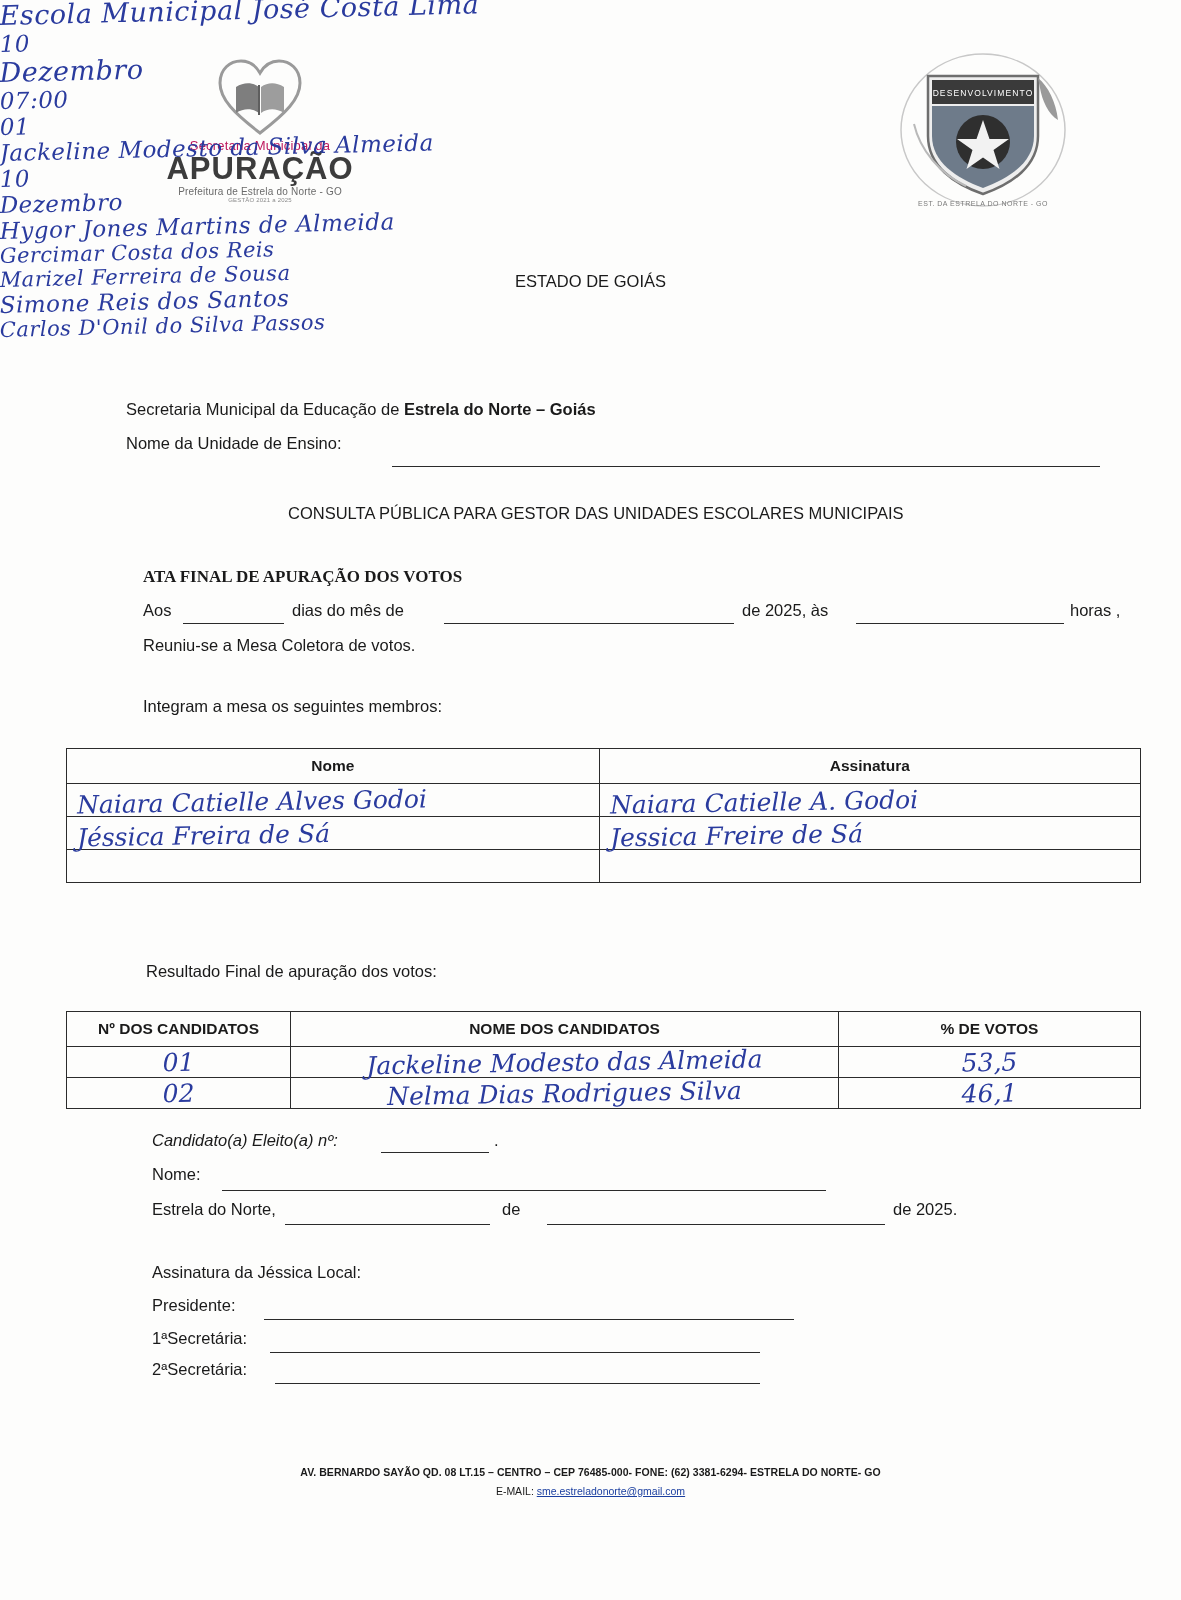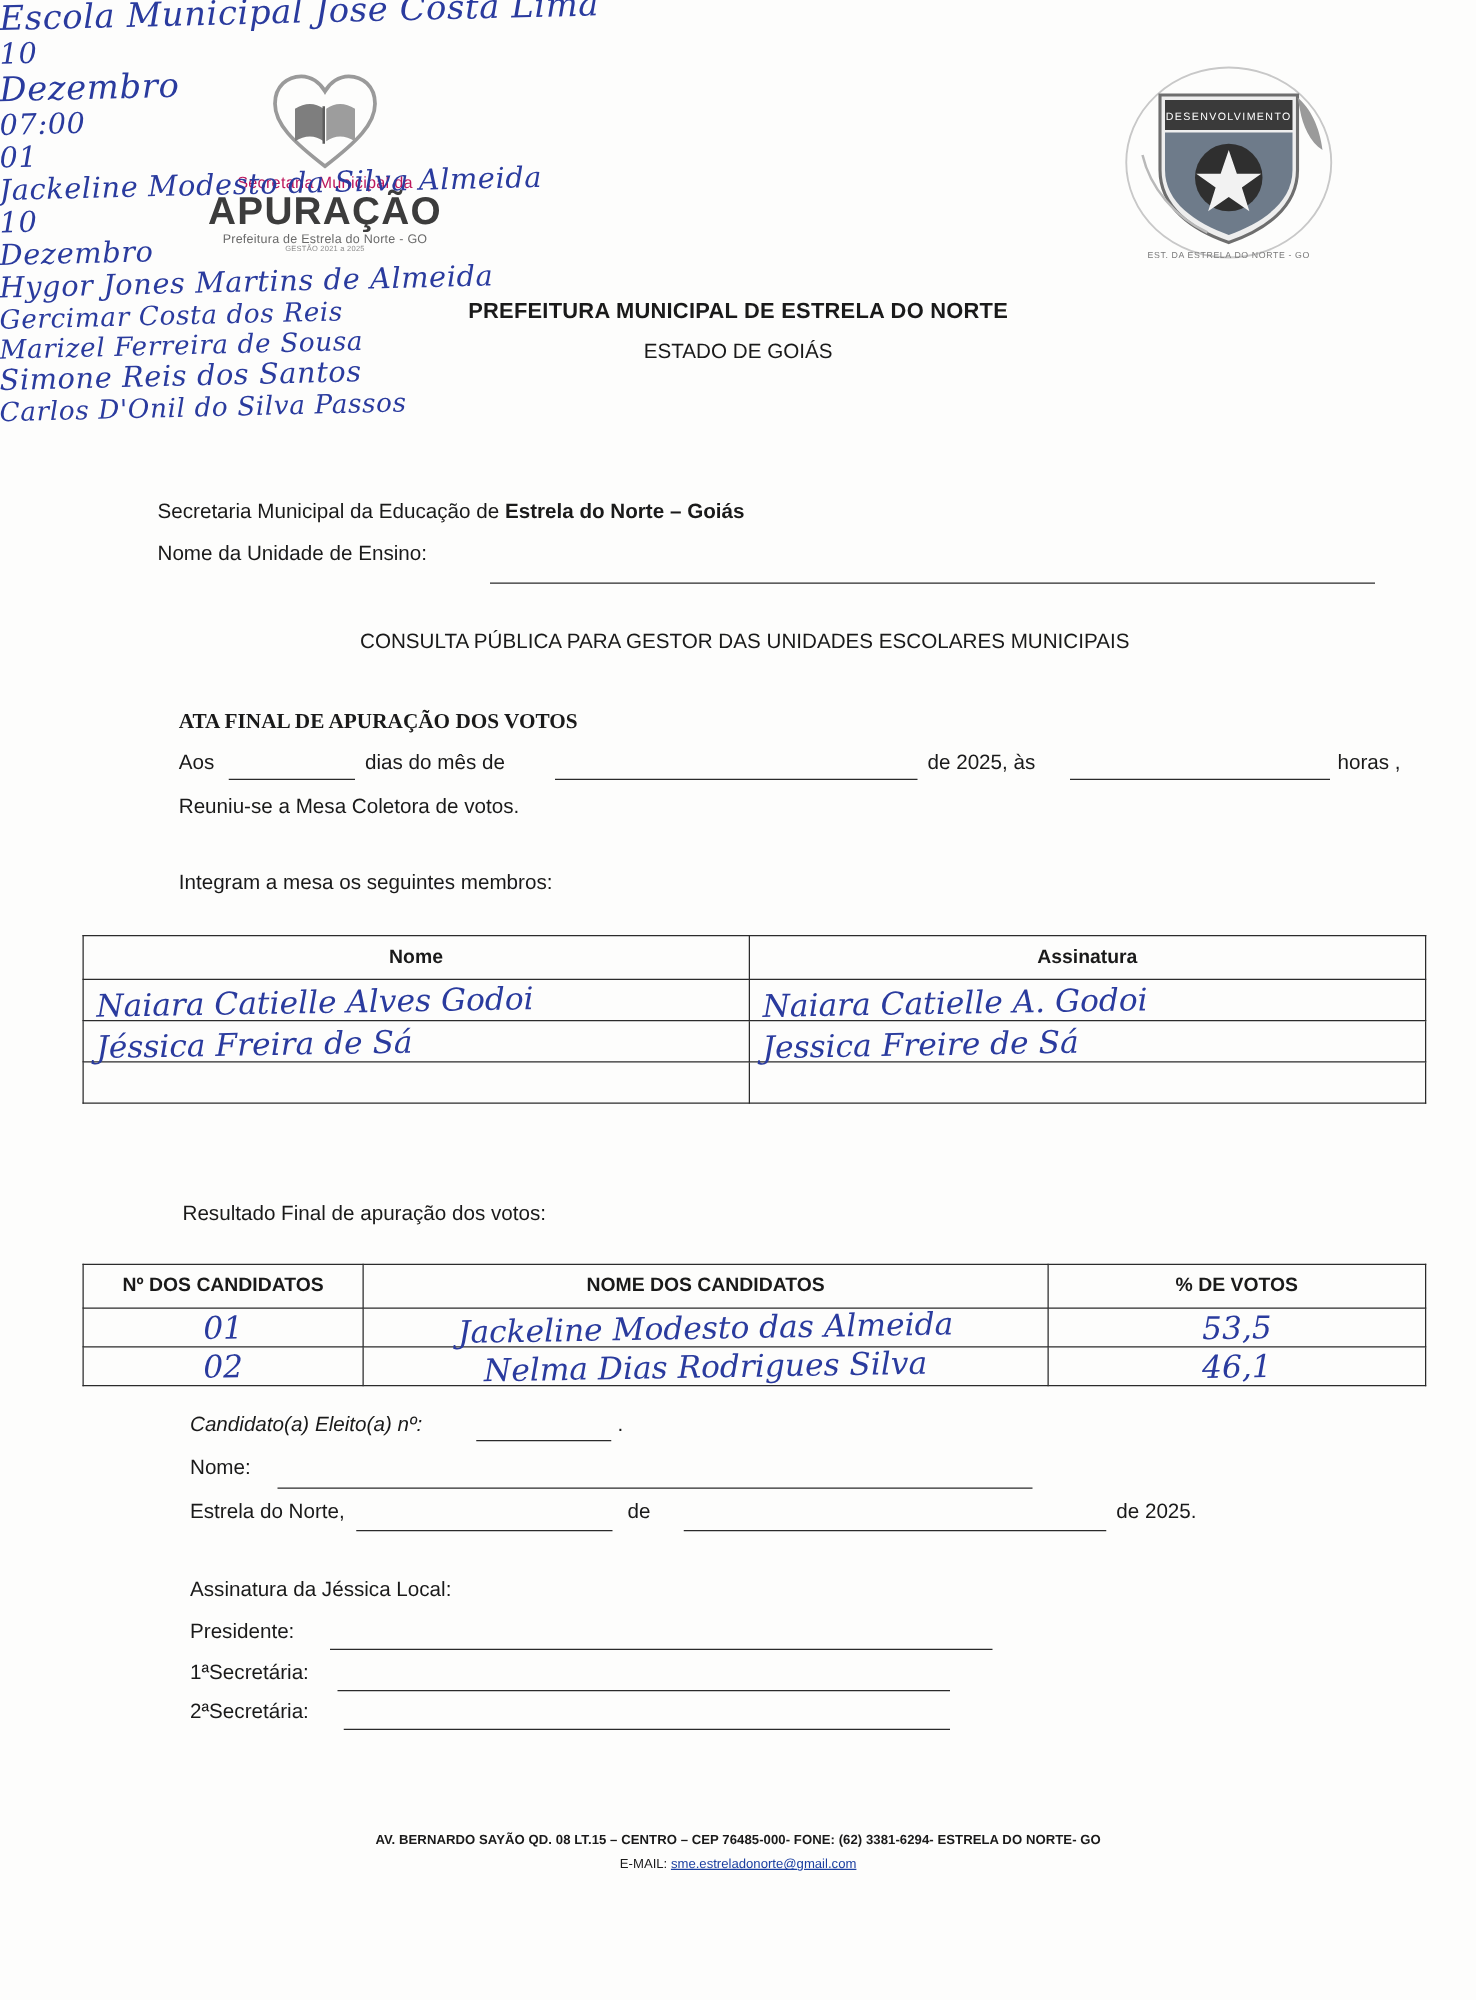--- a/index.html
+++ b/index.html
@@ -185,21 +185,20 @@
       <text x="87" y="46" font-family="Liberation Sans, sans-serif" font-size="8.5" fill="#ffffff" text-anchor="middle" letter-spacing="1.1">DESENVOLVIMENTO</text>
       <path d="M36 56 L138 56 L138 86 C138 112 114 128 87 138 C60 128 36 112 36 86 Z" fill="#6e7b8a"></path>
       <circle cx="87" cy="92" r="27" fill="#2f2f2f"></circle>
       <path d="M87 70 L93.5 89 L113 89 L97.5 100 L103.5 119 L87 107.5 L70.5 119 L76.5 100 L61 89 L80.5 89 Z" fill="#f2f2f2"></path>
       <path d="M142 28 C152 36 160 52 162 70 C152 64 146 50 144 38 Z" fill="#9a9a9a"></path>
       <path d="M18 74 C24 100 44 124 70 136" fill="none" stroke="#b9b9b9" stroke-width="2"></path>
       <text x="87" y="156" font-family="Liberation Sans, sans-serif" font-size="7" fill="#7a7a7a" text-anchor="middle" letter-spacing=".5">EST. DA ESTRELA DO NORTE - GO</text>
     </svg>
   </div>
 
-  <div class="hdr l1">PREFEITURA MUNICIPAL DE ESTRELA DO NORTE</div>
   <div class="hdr l2">ESTADO DE GOIÁS</div>
 
   <div class="tx" style="left:126px; top:400px;">
     <span>Secretaria Municipal da Educação de </span><span class="tx b" style="position:static;">Estrela do Norte – Goiás</span>
   </div>
 
   <div class="tx" style="left:126px; top:434px;">Nome da Unidade de Ensino:</div>
   <div class="rule" style="left:392px; top:466px; width:708px;"></div>
   <div class="hand" style="left:398px; top:419px;">Escola Municipal José Costa Lima</div>
 

